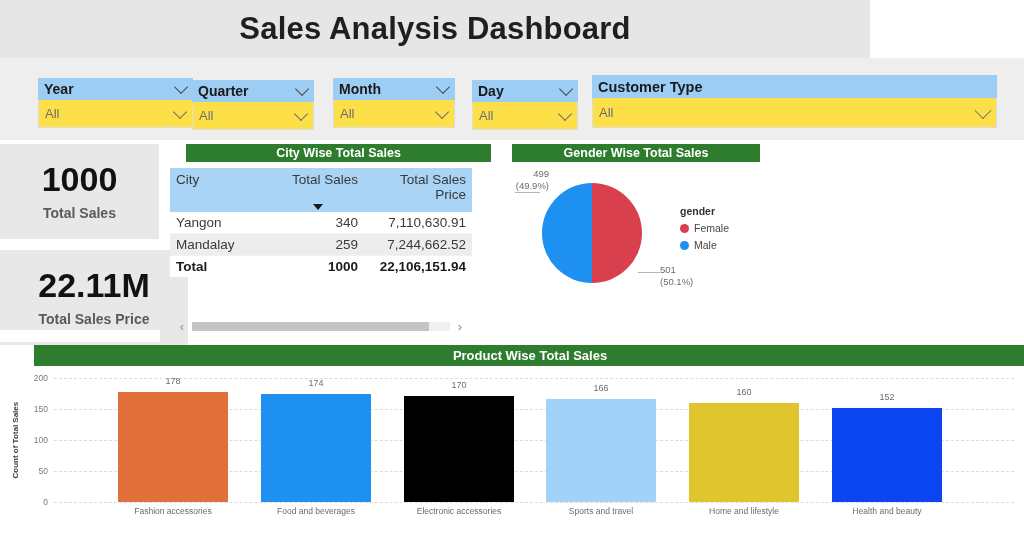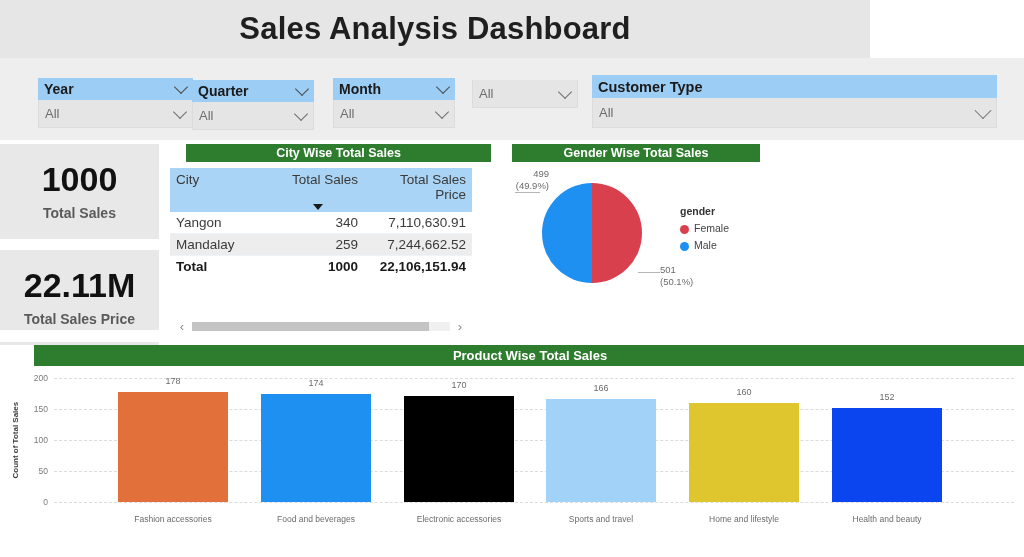--- a/index.html
+++ b/index.html
@@ -55,21 +55,21 @@
     border-bottom: 1.6px solid #4a4a4a;
     transform: translateY(-70%) rotate(45deg);
   }
   .chev.thin {
     border-right-color: #6d6d6d;
     border-bottom-color: #6d6d6d;
   }
   .slicer-body {
     position: relative;
     height: 28px;
-    background: #e5e5e5;
+    background: #fde047;
     border: 1px solid #dcdcdc;
     border-top: none;
     box-sizing: border-box;
     display: flex; align-items: center;
     padding: 0 6px;
   }
   .slicer-body .val {
     font-size: 13px; color: #6e6e6e;
   }
 
@@ -190,21 +190,21 @@
     position: absolute;
     border-bottom: 1px solid #b5b5b5;
     height: 0;
   }
   .legend { position: absolute; }
   .legend-title {
     font-size: 10.5px; font-weight: bold; color: #333333;
     margin-bottom: 5px;
   }
   .legend-item {
-    display: flex; align-items: flex-end;
+    display: flex; align-items: center;
     gap: 5px; margin-bottom: 5px;
   }
   .legend-dot {
     width: 9px; height: 9px; border-radius: 50%;
     flex: 0 0 auto;
   }
   .legend-label {
     font-size: 10.5px; color: #444444;
   }
 
@@ -245,21 +245,20 @@
     position: absolute;
     font-size: 9px; color: #6b6b6b;
     text-align: center;
     white-space: nowrap;
   }
   .cat-lbl {
     position: absolute;
     font-size: 8.5px; color: #6b6b6b;
     text-align: center;
     white-space: nowrap;
-    margin-top: 8px;
   }
   .left-spacer {
     position: absolute; left: 0; top: 330px;
     width: 160px; height: 12px;
     background: #ffffff;
   }
 </style>
 </head>
 <body>
 
@@ -298,20 +297,24 @@
         <span class="lbl">Month</span>
         <span class="chev"></span>
       </div>
       <div class="slicer-body">
         <span class="val">All</span>
         <span class="chev thin"></span>
       </div>
     </div>
 
     <div class="slicer" style="left:472px; top:22px; width:106px;">
+      <div class="slicer-head">
+        <span class="lbl">Day</span>
+        <span class="chev"></span>
+      </div>
       <div class="slicer-body">
         <span class="val">All</span>
         <span class="chev thin"></span>
       </div>
     </div>
 
     <div class="slicer" style="left:592px; top:17px; width:405px;">
       <div class="slicer-head" style="height:23px;">
         <span class="lbl" style="font-size:14.5px;">Customer Type</span>
       </div>
@@ -321,21 +324,21 @@
       </div>
     </div>
 
   </div>
 
   <div class="kpi" style="left:0px; top:144px; width:159px; height:95px;">
     <div class="num">1000</div>
     <div class="cap">Total Sales</div>
   </div>
 
-  <div class="kpi" style="left:0px; top:250px; width:159px; height:95px;">
+  <div class="kpi" style="left:0px; top:250px; width:188px; height:95px;">
     <div class="num">22.11M</div>
     <div class="cap">Total Sales Price</div>
   </div>
 
   <div class="left-spacer"></div>
 
   <div class="panel-head" style="left:168px; top:144px; width:305px; height:18px;">City Wise Total Sales</div>
 
   <div class="city-table" style="left:170px; top:168px; width:302px;">
     <table class="tbl">

